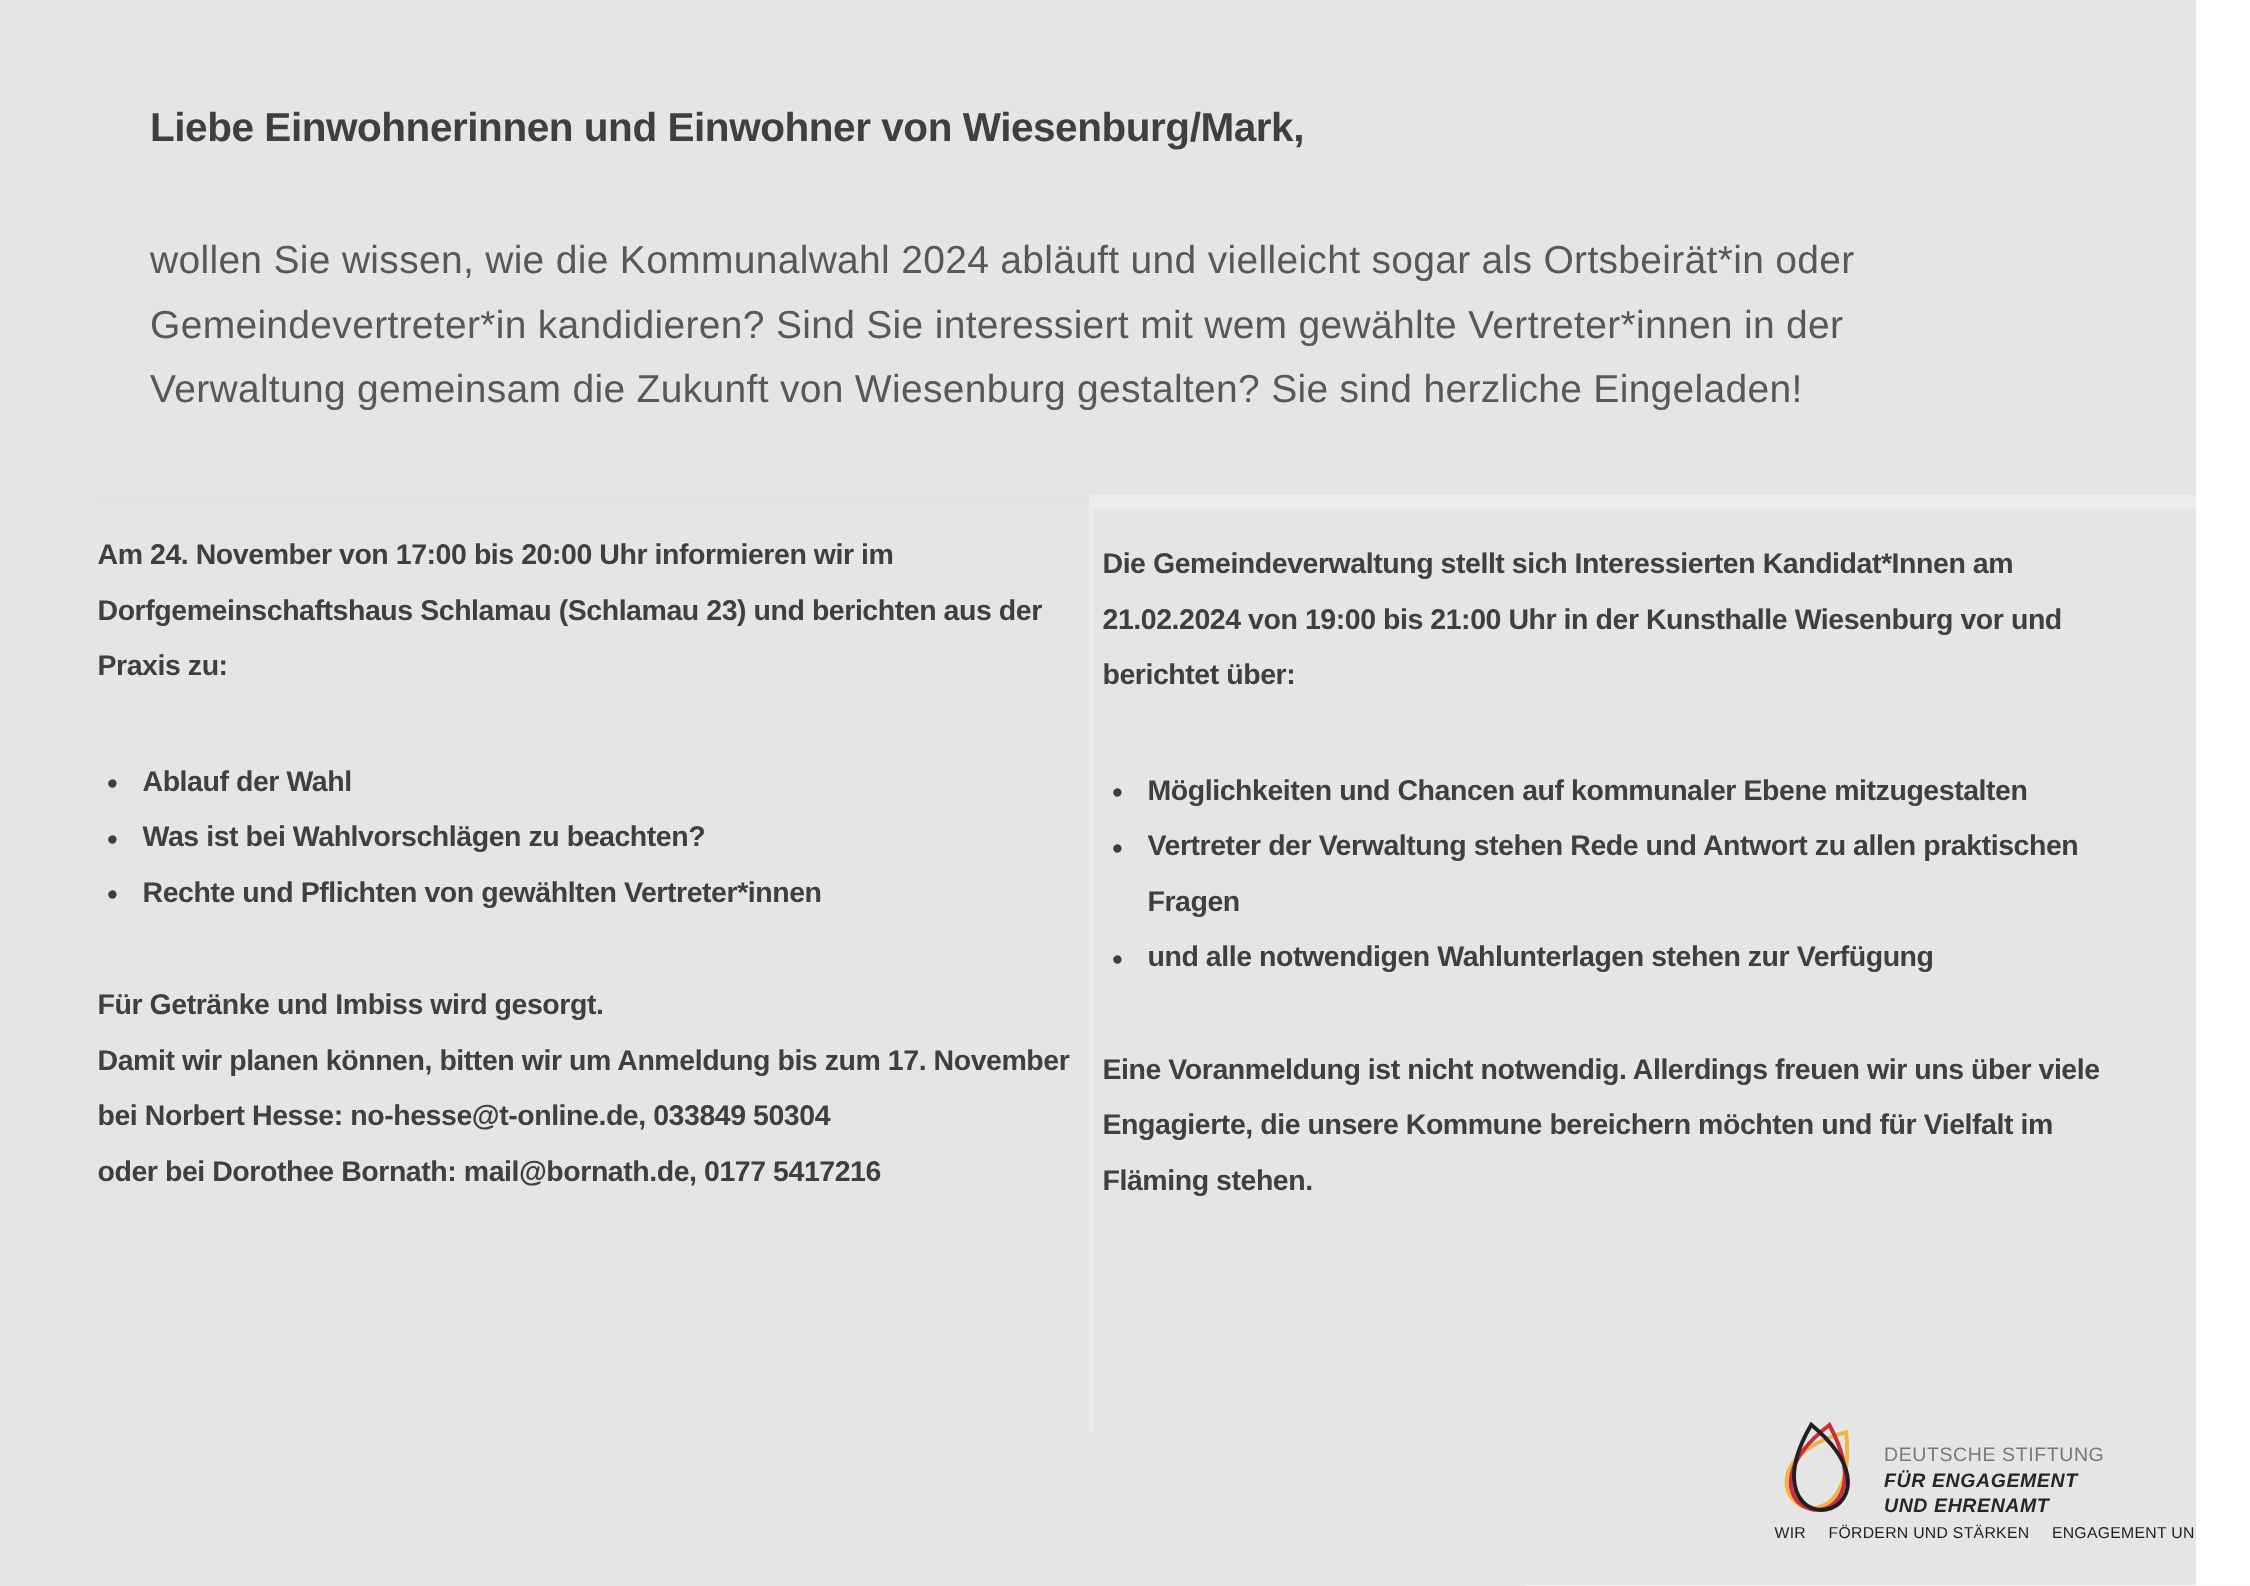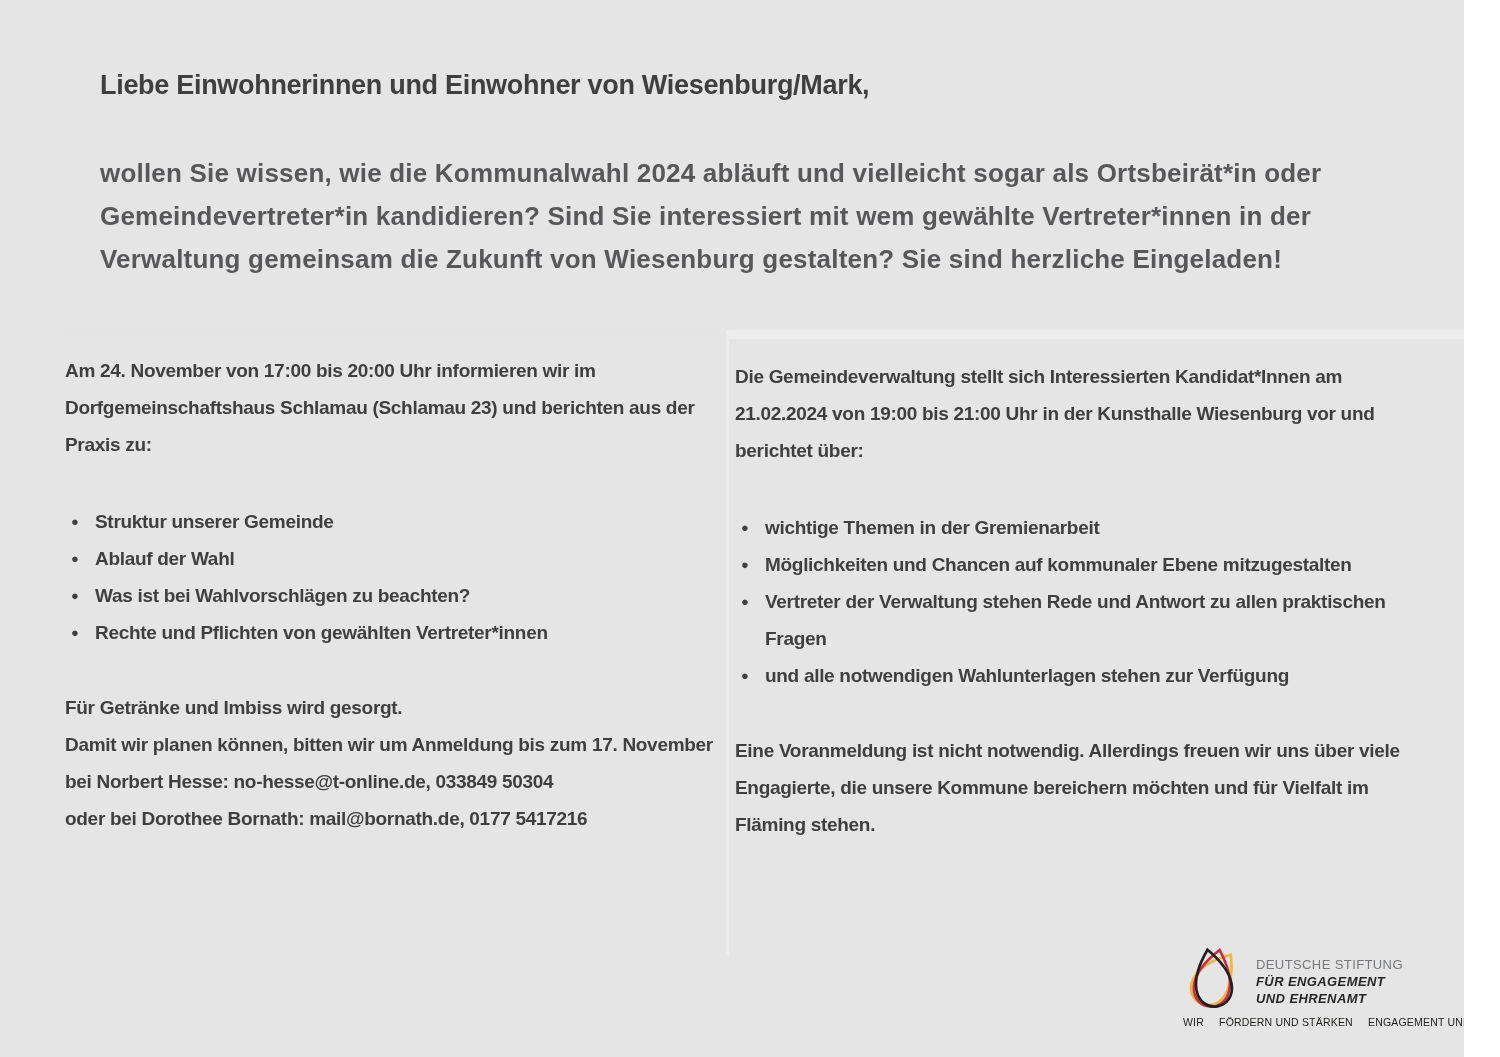--- a/index.html
+++ b/index.html
@@ -24,21 +24,21 @@
     letter-spacing: -0.3px;
     color: #3f3f3f;
   }
 
   .intro {
     position: absolute;
     left: 100px;
     top: 152px;
     width: 1250px;
     font-size: 26px;
-    font-weight: bold;
+    font-weight: normal;
     letter-spacing: 0.2px;
     line-height: 43px;
     color: #58585a;
   }
 
   .hr-left {
     position: absolute;
     left: 65px;
     top: 333px;
     width: 661px;
@@ -96,21 +96,21 @@
   }
 
   .col-footer { margin-top: 38px; }
   .col-footer p { margin: 0; }
 
   .logo {
     position: absolute;
     left: 1180px;
     top: 944px;
     display: flex;
-    align-items: flex-start;
+    align-items: center;
   }
   .logo-mark { display: block; }
   .logo-text {
     margin-left: 10px;
     padding-top: 12px;
     letter-spacing: 0.4px;
     white-space: nowrap;
   }
   .logo-line1 {
     font-size: 13px;
@@ -147,39 +147,37 @@
   <p class="intro">wollen Sie wissen, wie die Kommunalwahl 2024 abläuft und vielleicht sogar als Ortsbeirät*in oder Gemeindevertreter*in kandidieren? Sind Sie interessiert mit wem gewählte Vertreter*innen in der Verwaltung gemeinsam die Zukunft von Wiesenburg gestalten? Sie sind herzliche Eingeladen!</p>
 
   <div class="hr-left"></div>
   <div class="hr-right"></div>
   <div class="v-divider"></div>
 
   <div class="col col-left">
     <p class="lead"><span>Am </span><span class="u">24. November von 17:00 bis 20:00 Uhr</span><span> informieren wir im Dorfgemeinschaftshaus Schlamau (Schlamau 23) und berichten aus der Praxis zu:</span></p>
 
     <ul class="bullets">
-      <li>Struktur unserer Gemeinde</li>
       <li>Ablauf der Wahl</li>
       <li>Was ist bei Wahlvorschlägen zu beachten?</li>
       <li>Rechte und Pflichten von gewählten Vertreter*innen</li>
     </ul>
 
     <div class="col-footer">
       <p>Für Getränke und Imbiss wird gesorgt.</p>
       <p>Damit wir planen können, bitten wir um Anmeldung bis zum 17. November</p>
       <p>bei Norbert Hesse: no-hesse@t-online.de, 033849 50304</p>
       <p>oder bei Dorothee Bornath: mail@bornath.de, 0177 5417216</p>
     </div>
   </div>
 
   <div class="col col-right">
     <p class="lead"><span>Die Gemeindeverwaltung stellt sich Interessierten Kandidat*Innen am </span><span class="u">21.02.2024 von 19:00 bis 21:00 Uhr</span><span> in der Kunsthalle Wiesenburg vor und berichtet über:</span></p>
 
     <ul class="bullets">
-      <li>wichtige Themen in der Gremienarbeit</li>
       <li>Möglichkeiten und Chancen auf kommunaler Ebene mitzugestalten</li>
       <li>Vertreter der Verwaltung stehen Rede und Antwort zu allen praktischen Fragen</li>
       <li>und alle notwendigen Wahlunterlagen stehen zur Verfügung</li>
     </ul>
 
     <div class="col-footer">
       <p>Eine Voranmeldung ist nicht notwendig. Allerdings freuen wir uns über viele Engagierte, die unsere Kommune bereichern möchten und für Vielfalt im Fläming stehen.</p>
     </div>
   </div>
 

